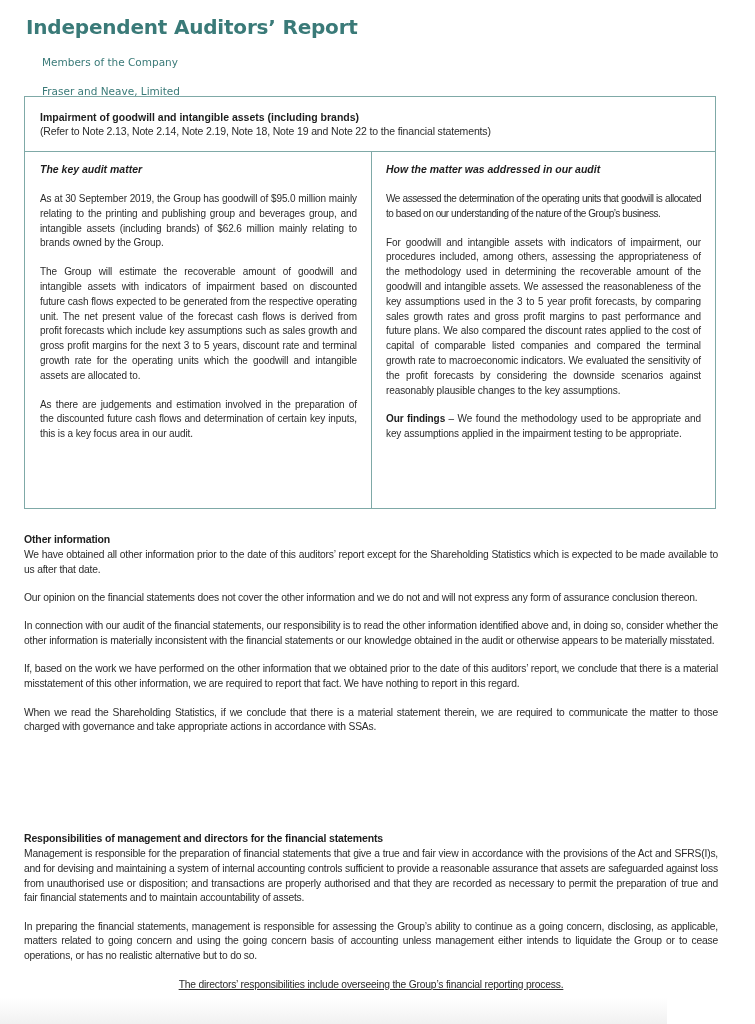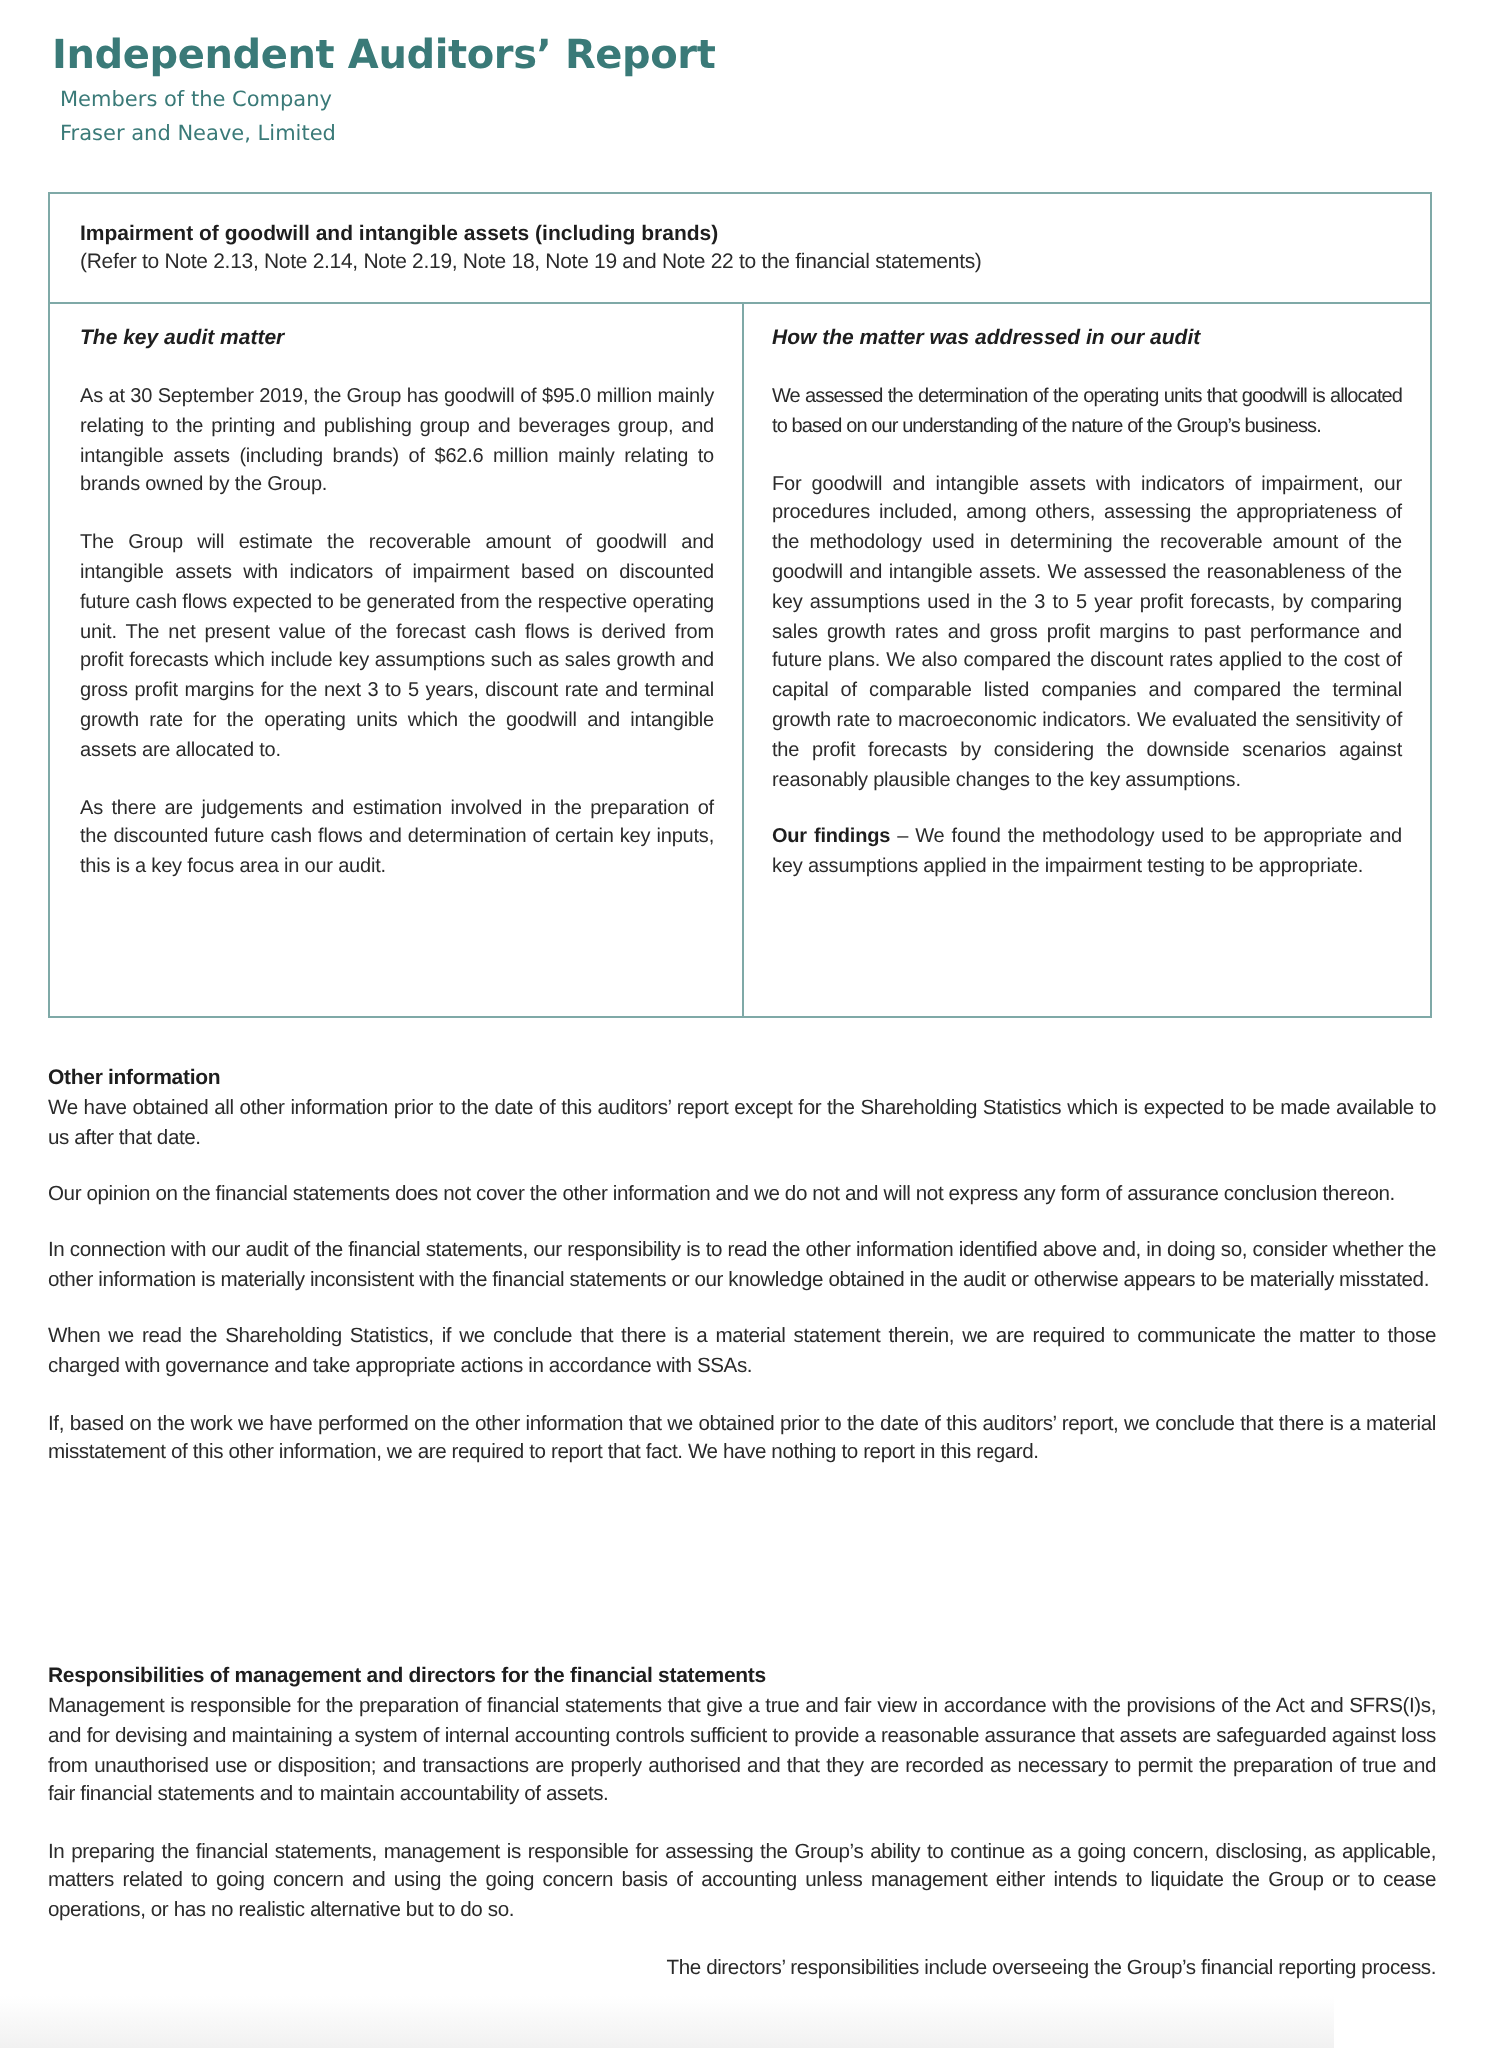--- a/index.html
+++ b/index.html
@@ -33,21 +33,21 @@
     color: #3a7a78;
     letter-spacing: -0.2px;
     margin: 0;
     line-height: 26px;
   }
   .subtitle {
     font-family: "DejaVu Sans", sans-serif;
     font-size: 10.5px;
     color: #3a7a78;
     line-height: 13px;
-    margin: 4px;
+    margin: 16px;
   }
   .kam-box {
     position: absolute;
     left: 24px;
     top: 96px;
     width: 692px;
     height: 413px;
     border: 1.5px solid #7fa9a7;
     box-sizing: border-box;
   }
@@ -130,21 +130,22 @@
   }
   .section p {
     margin: 0 0 13.5px 0;
     font-size: 10.3px;
     line-height: 14.8px;
     text-align: justify;
     color: #2b2b2b;
     letter-spacing: -0.2px;
   }
   .section p.last-left {
-    text-align: right;
+    text-align: center;
+    text-decoration: underline;
   }
   .bottom-fade {
     position: absolute;
     left: 0; right: 0;
     bottom: 0;
     height: 26px;
     background: linear-gradient(to bottom, #ffffff, #f1f1f1);
   }
 </style>
 </head>
@@ -177,22 +178,22 @@
       <p>For goodwill and intangible assets with indicators of impairment, our procedures included, among others, assessing the appropriateness of the methodology used in determining the recoverable amount of the goodwill and intangible assets. We assessed the reasonableness of the key assumptions used in the 3 to 5 year profit forecasts, by comparing sales growth rates and gross profit margins to past performance and future plans. We also compared the discount rates applied to the cost of capital of comparable listed companies and compared the terminal growth rate to macroeconomic indicators. We evaluated the sensitivity of the profit forecasts by considering the downside scenarios against reasonably plausible changes to the key assumptions.</p>
       <p><span class="findings-label">Our findings</span><span> – We found the methodology used to be appropriate and key assumptions applied in the impairment testing to be appropriate.</span></p>
     </div>
   </div>
 
   <div class="section" style="top:532px;">
     <div class="section-heading">Other information</div>
     <p>We have obtained all other information prior to the date of this auditors’ report except for the Shareholding Statistics which is expected to be made available to us after that date.</p>
     <p>Our opinion on the financial statements does not cover the other information and we do not and will not express any form of assurance conclusion thereon.</p>
     <p>In connection with our audit of the financial statements, our responsibility is to read the other information identified above and, in doing so, consider whether the other information is materially inconsistent with the financial statements or our knowledge obtained in the audit or otherwise appears to be materially misstated.</p>
+    <p>If, based on the work we have performed on the other information that we obtained prior to the date of this auditors’ report, we conclude that there is a material misstatement of this other information, we are required to report that fact. We have nothing to report in this regard.</p>
     <p>When we read the Shareholding Statistics, if we conclude that there is a material statement therein, we are required to communicate the matter to those charged with governance and take appropriate actions in accordance with SSAs.</p>
-    <p>If, based on the work we have performed on the other information that we obtained prior to the date of this auditors’ report, we conclude that there is a material misstatement of this other information, we are required to report that fact. We have nothing to report in this regard.</p>
   </div>
 
   <div class="section" style="top:831px;">
     <div class="section-heading">Responsibilities of management and directors for the financial statements</div>
     <p>Management is responsible for the preparation of financial statements that give a true and fair view in accordance with the provisions of the Act and SFRS(I)s, and for devising and maintaining a system of internal accounting controls sufficient to provide a reasonable assurance that assets are safeguarded against loss from unauthorised use or disposition; and transactions are properly authorised and that they are recorded as necessary to permit the preparation of true and fair financial statements and to maintain accountability of assets.</p>
     <p>In preparing the financial statements, management is responsible for assessing the Group’s ability to continue as a going concern, disclosing, as applicable, matters related to going concern and using the going concern basis of accounting unless management either intends to liquidate the Group or to cease operations, or has no realistic alternative but to do so.</p>
     <p class="last-left">The directors’ responsibilities include overseeing the Group’s financial reporting process.</p>
   </div>
 
   <div class="bottom-fade"></div>

